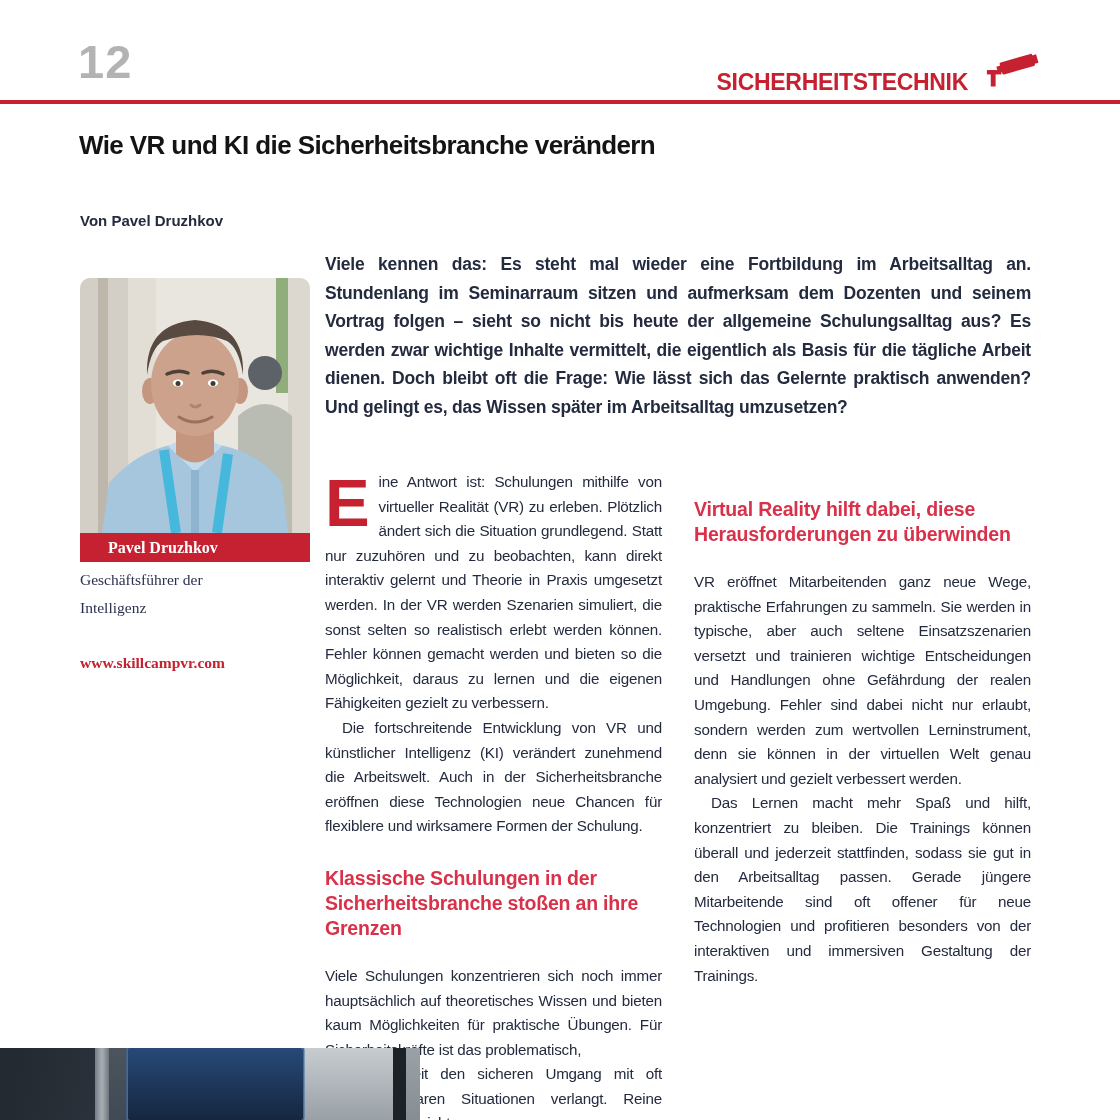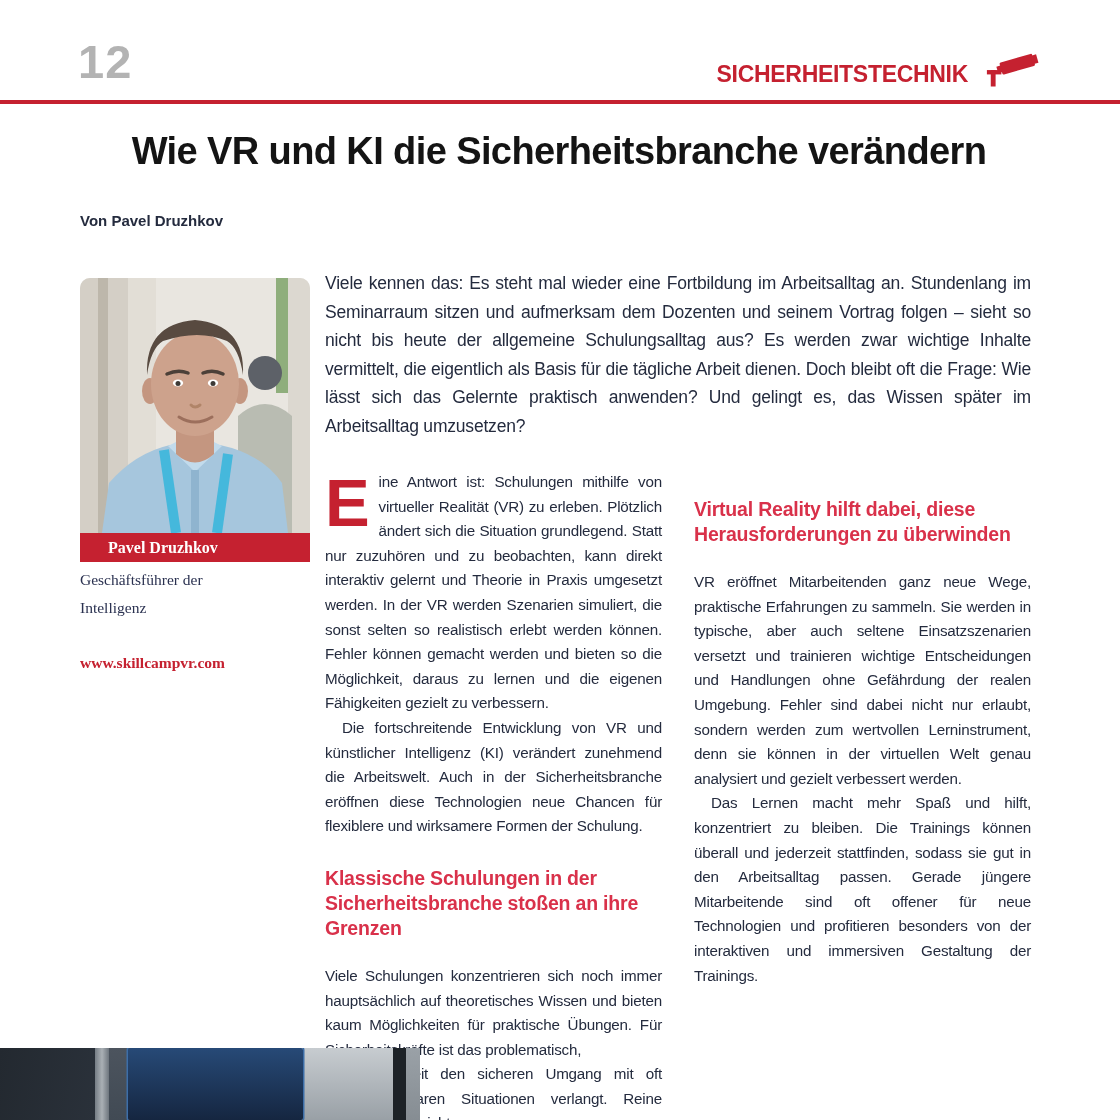--- a/index.html
+++ b/index.html
@@ -8,35 +8,35 @@
     overflow:hidden; font-family:"Liberation Sans", sans-serif;
   }
 
   
   .page-number {
     position:absolute; left:78px; top:34px;
     font-size:47px; font-weight:bold; color:#b3b3b3; letter-spacing:1px;
   }
   .section-head {
     position:absolute; top:52px; right:78px;
-    display:flex; align-items:center; gap:16px;
+    display:flex; align-items:flex-end; gap:16px;
   }
   .section-label {
     color:#c52130; font-weight:bold; font-size:23px;
     letter-spacing:-0.3px;
   }
   .rule {
     position:absolute; top:100px; left:0; width:1120px; height:4px;
     background:#c52130;
   }
 
   
   .title {
     position:absolute; left:79px; top:130px; width:960px;
-    font-size:38px; font-weight:bold; color:#141414; letter-spacing:-0.6px;text-align:center;
+    font-size:26px; font-weight:bold; color:#141414; letter-spacing:-0.6px;
   }
   .byline {
     position:absolute; left:80px; top:212px;
     font-size:15px; font-weight:bold; color:#242b3e;
   }
 
   
   .author-box { position:absolute; left:80px; top:278px; width:230px; }
   .photo {
     width:230px; height:255px; border-radius:10px 10px 0 0; overflow:hidden;
@@ -51,23 +51,23 @@
     margin-top:4px; font-family:"Liberation Serif", serif;
     font-size:15.5px; color:#2a3150; line-height:28px;
   }
   .website {
     margin-top:32px; font-family:"Liberation Serif", serif; font-weight:bold;
     font-size:15.5px; color:#c52130; text-decoration:none; display:inline-block;
   }
 
   
   .intro {
-    position:absolute; left:325px; top:269px; width:706px;
+    position:absolute; left:325px; top:250px; width:706px;
     font-size:17.5px; line-height:28.6px; color:#242b3e;
-    text-align:justify; letter-spacing:-0.2px;
+    text-align:justify; letter-spacing:-0.2px;font-weight:bold;
   }
 
   
   .columns {
     position:absolute; left:325px; top:470px; width:706px;
     display:flex; gap:32px;
   }
   .col {
     flex:1; font-size:15.2px; line-height:24.6px; color:#242b3e;
     text-align:justify; letter-spacing:-0.2px;

